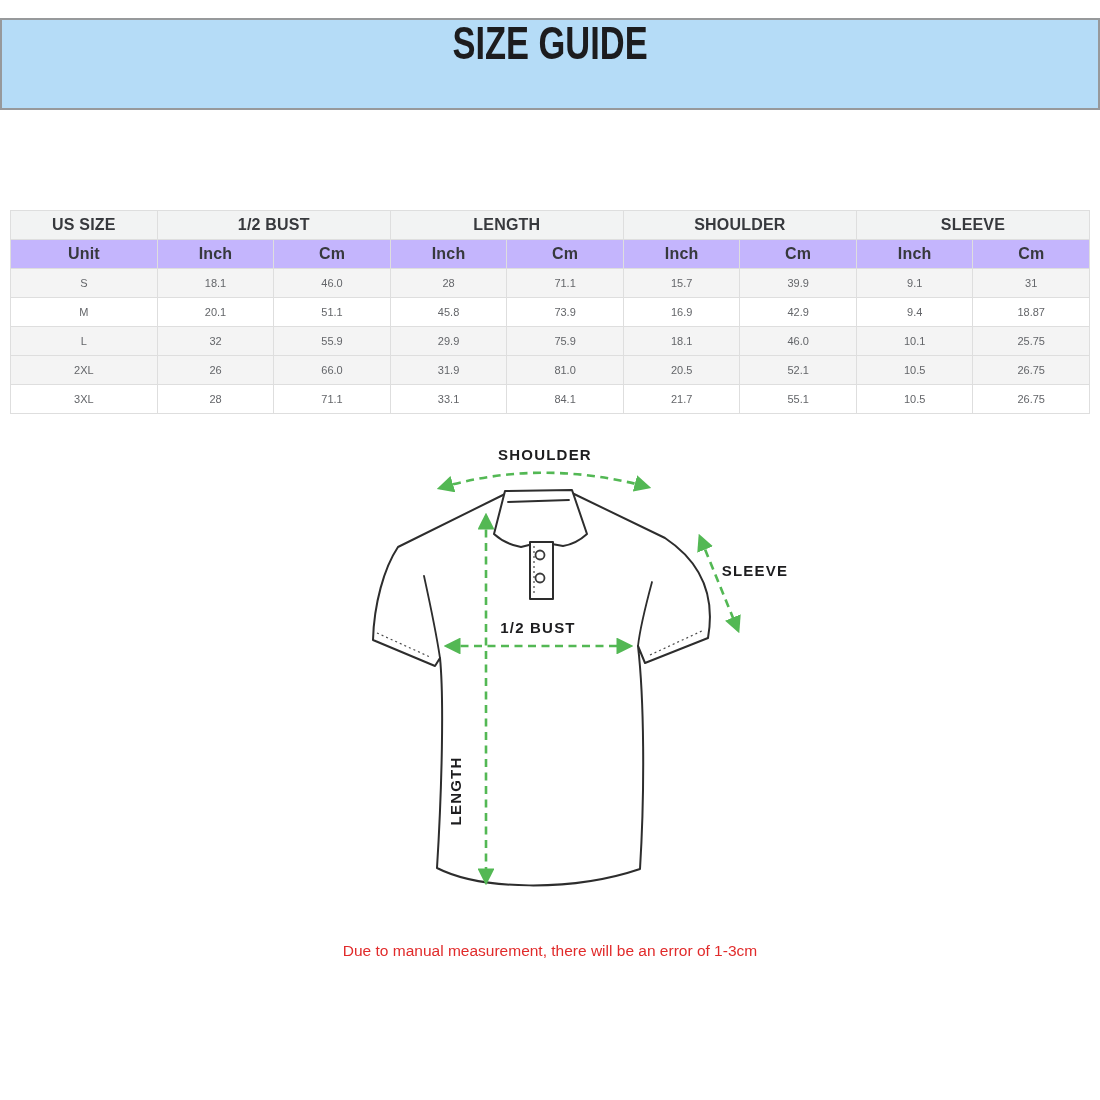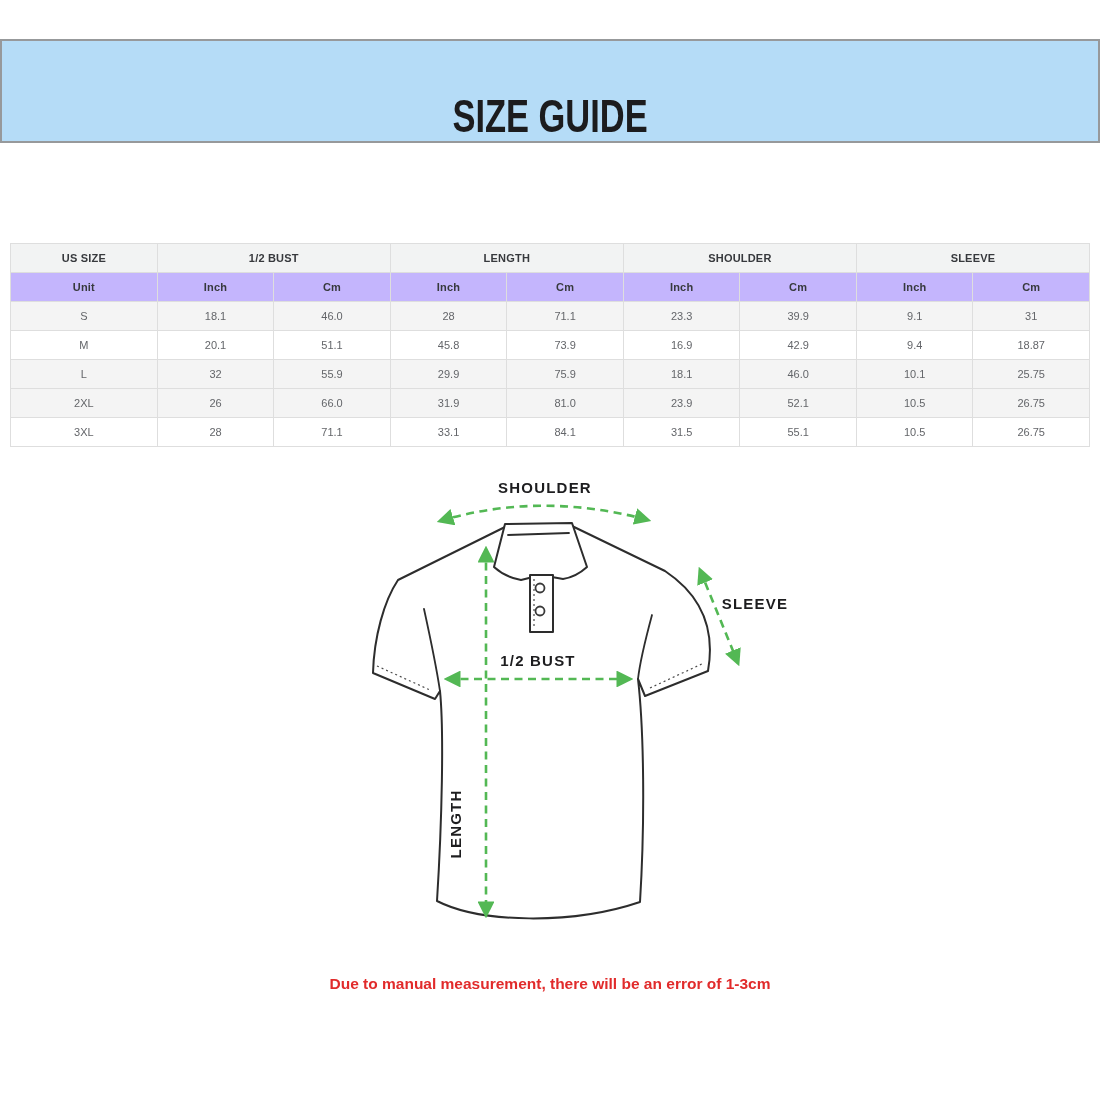--- a/index.html
+++ b/index.html
@@ -11,44 +11,44 @@
   }
   *{box-sizing:border-box;}
   html,body{margin:0;padding:0;}
   body{
     width:1100px;height:1100px;background:#ffffff;
     font-family:"Liberation Sans",sans-serif;color:#333;
     overflow:hidden;
   }
   
   .banner{
-    margin-top:39px;height:104px;
+    margin-top:18px;height:92px;
     background:var(--banner-bg);
     border:2px solid var(--banner-border);
-    display:flex;align-items:flex-end;justify-content:center;
+    display:flex;align-items:flex-start;justify-content:center;
   }
   .banner h1{
     margin:0;font-size:42px;font-weight:700;color:#1c1c1e;
     letter-spacing:0px;
     transform:scaleX(0.82) scaleY(1.08);transform-origin:center;
     white-space:nowrap;
   }
   
   .table-wrap{margin:100px 10px 0 10px;}
   table.size-chart{
     width:100%;border-collapse:collapse;table-layout:fixed;
   }
   table.size-chart th,table.size-chart td{
     border:1px solid #ddden;
     border:1px solid #dedede;
     text-align:center;vertical-align:middle;
     height:29px;padding:2px 4px;
   }
   table.size-chart th{
-    font-size:11px;font-weight:700;color:#37393d;letter-spacing:0.2px;
+    font-size:16px;font-weight:700;color:#37393d;letter-spacing:0.2px;
   }
   table.size-chart td{
     font-size:11px;font-weight:400;color:#636569;
   }
   tr.group-row{background:#f2f3f3;}
   tr.unit-row{background:#c4b5fd;}
   tbody tr.striped{background:var(--table-stripe);}
   tbody tr{background:#ffffff;}
   
   .diagram{margin:22px 0 0 340px;width:460px;}
@@ -58,21 +58,21 @@
   .btn{fill:#ffffff;stroke:#3a3a3a;stroke-width:1.8;}
   .measure{fill:none;stroke:var(--arrow-green);stroke-width:2.6;stroke-dasharray:8 5.5;}
   .arrowhead{fill:var(--arrow-green);}
   .dlabel{
     font-family:"Liberation Sans",sans-serif;font-size:15px;font-weight:700;
     fill:#1d1d1f;letter-spacing:1.2px;
   }
   
   .note{
     margin-top:12px;text-align:center;
-    font-size:15.5px;font-weight:700;color:var(--note-red);
+    font-size:15.5px;font-weight:400;color:var(--note-red);
   }
 </style>
 </head>
 <body>
 
 <div class="banner">
   <h1>SIZE GUIDE</h1>
 </div>
 
 <div class="table-wrap">
@@ -108,21 +108,21 @@
         <th>Cm</th>
       </tr>
     </thead>
     <tbody>
         <tr class="striped">
           <td>S</td>
           <td>18.1</td>
           <td>46.0</td>
           <td>28</td>
           <td>71.1</td>
-          <td>23.3</td>
+          <td>15.7</td>
           <td>39.9</td>
           <td>9.1</td>
           <td>31</td>
         </tr>
         <tr>
           <td>M</td>
           <td>20.1</td>
           <td>51.1</td>
           <td>45.8</td>
           <td>73.9</td>
@@ -141,32 +141,32 @@
           <td>46.0</td>
           <td>10.1</td>
           <td>25.75</td>
         </tr>
         <tr class="striped">
           <td>2XL</td>
           <td>26</td>
           <td>66.0</td>
           <td>31.9</td>
           <td>81.0</td>
-          <td>23.9</td>
+          <td>20.5</td>
           <td>52.1</td>
           <td>10.5</td>
           <td>26.75</td>
         </tr>
         <tr>
           <td>3XL</td>
           <td>28</td>
           <td>71.1</td>
           <td>33.1</td>
           <td>84.1</td>
-          <td>31.5</td>
+          <td>21.7</td>
           <td>55.1</td>
           <td>10.5</td>
           <td>26.75</td>
         </tr>
       </tbody>
   </table>
 </div>
 
 <div class="diagram">
   <svg width="460" height="490" viewBox="0 0 460 490" xmlns="http://www.w3.org/2000/svg">

